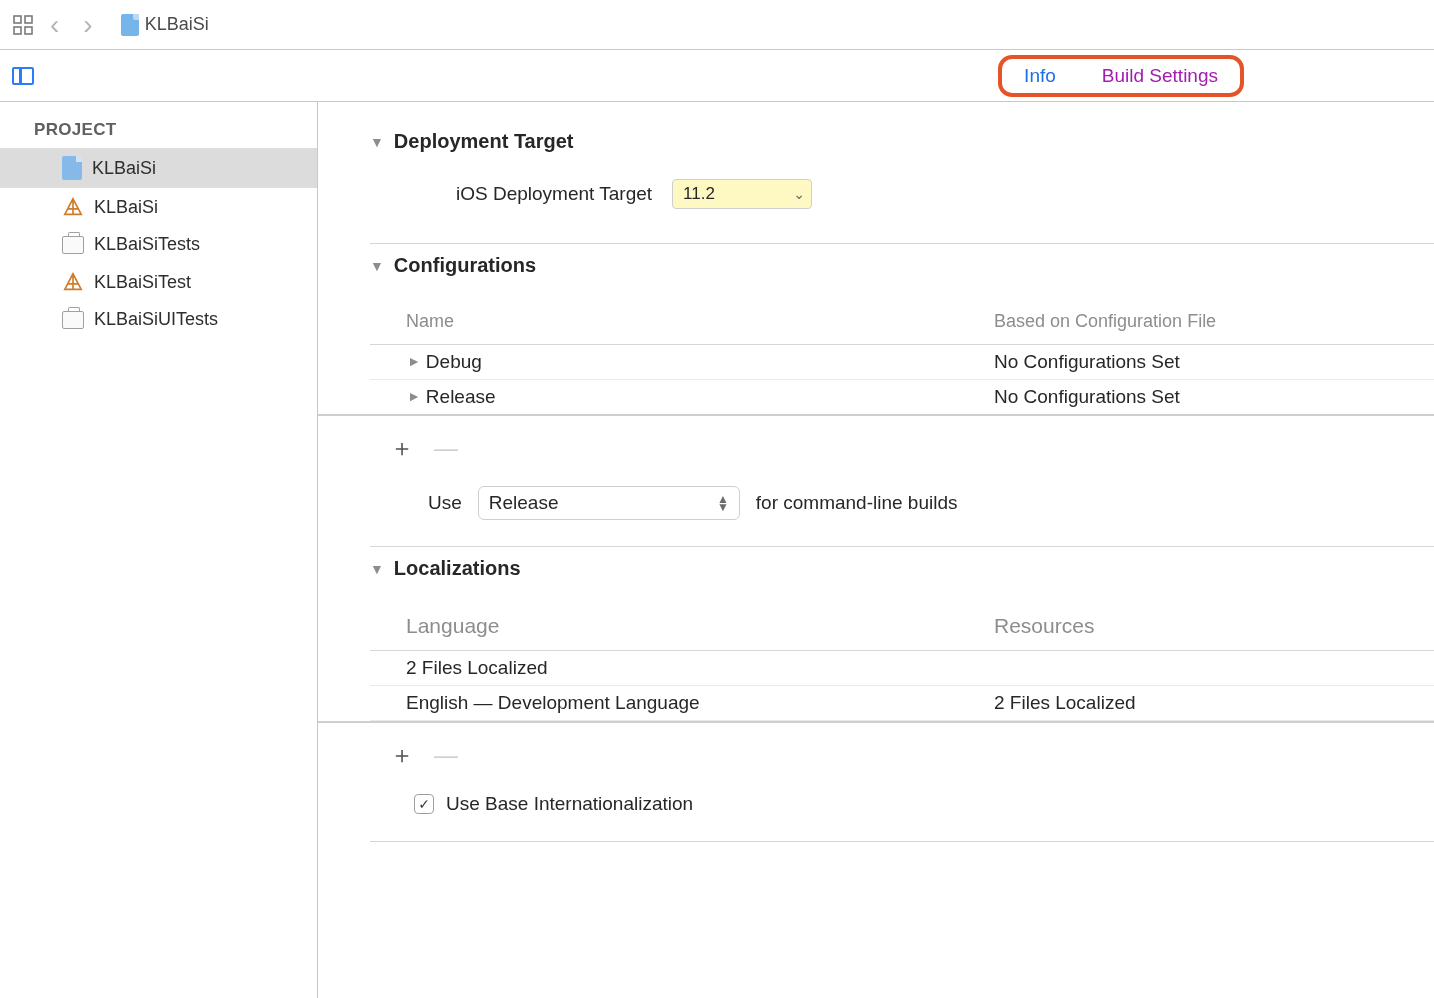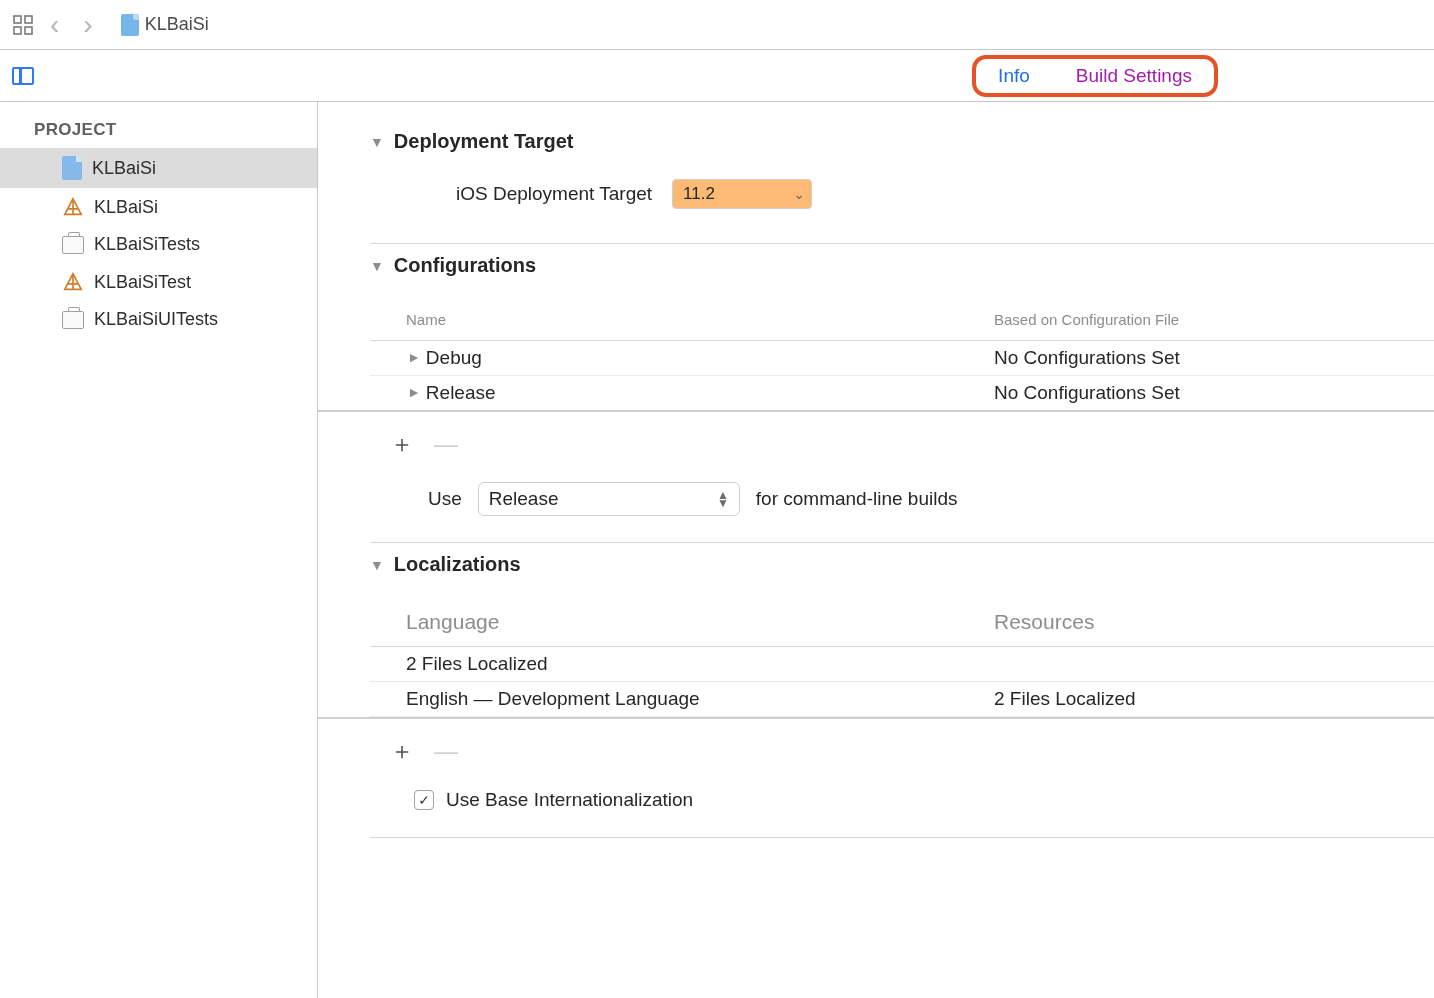--- a/index.html
+++ b/index.html
@@ -40,21 +40,21 @@
     }
     .panel-toggle-icon {
       width:22px; height:18px; border:2.5px solid #2f79ff; border-radius:2px;
       position:relative;
     }
     .panel-toggle-icon::after {
       content:""; position:absolute; left:5px; top:0; bottom:0; width:2.5px; background:#2f79ff;
     }
     .tabs-group {
       position:absolute;
-      right:216px;
+      right:190px;
       display:flex;
       align-items:center;
       gap:46px;
       border:4px solid #e55429;
       border-radius:14px;
       padding:6px 22px;
     }
     .tab-item { font-size:19px; color:#a21caf; cursor:pointer; }
     .tab-item.active { color:#1d6fe8; }
 
@@ -101,29 +101,29 @@
     .section { padding-left:52px; padding-right:0; margin-bottom:10px; }
     .section-header { display:flex; align-items:center; gap:10px; font-weight:700; font-size:20px; padding:10px 0; cursor:pointer; }
     .disclosure-down { color:#8d8d8d; font-size:14px; }
     .disclosure-right { color:#8d8d8d; font-size:14px; display:inline-block; transform:rotate(-90deg); }
 
     .dep-row { display:flex; align-items:center; padding:16px 0 24px 86px; gap:20px; }
     .dep-label { font-size:19px; }
     .combo {
       display:flex; align-items:center;
       border:1px solid #cfcfcf; border-radius:4px; height:30px; padding:0 6px 0 10px;
-      background:#fdba74; width:140px; gap:8px; cursor:pointer;
+      background:#fef9c3; width:140px; gap:8px; cursor:pointer;
     }
     .combo-text { flex:1; font-size:17px; }
     .combo-chevron { color:#6c6c6c; font-size:14px; }
 
     hr.sep { border:none; border-top:1px solid #d6d6d6; margin:0 0 0 52px; }
 
     
-    .conf-head { display:flex; padding:14px 0 12px 36px; border-bottom:1px solid #d6d6d6; color:#8d8d8d; font-size:15px; }
+    .conf-head { display:flex; padding:14px 0 12px 36px; border-bottom:1px solid #d6d6d6; color:#8d8d8d; font-size:18px; }
     .conf-head .col1 { width:588px; }
     .conf-row { display:flex; align-items:center; padding:6px 0 6px 36px; border-bottom:1px solid #eaeaea; font-size:19px; }
     .conf-row .col1 { width:588px; display:flex; align-items:center; gap:6px; }
     .conf-row:last-child { border-bottom:none; }
     .table-wrap { padding-left:52px; border-bottom:2px solid #cfcfcf; }
 
     .plus-minus-row { display:flex; align-items:center; gap:20px; padding:16px 0 12px 72px; }
     .plus-btn { font-size:24px; color:#515151; cursor:pointer; }
     .minus-btn { font-size:24px; color:#cfcfcf; cursor:default; }
 

